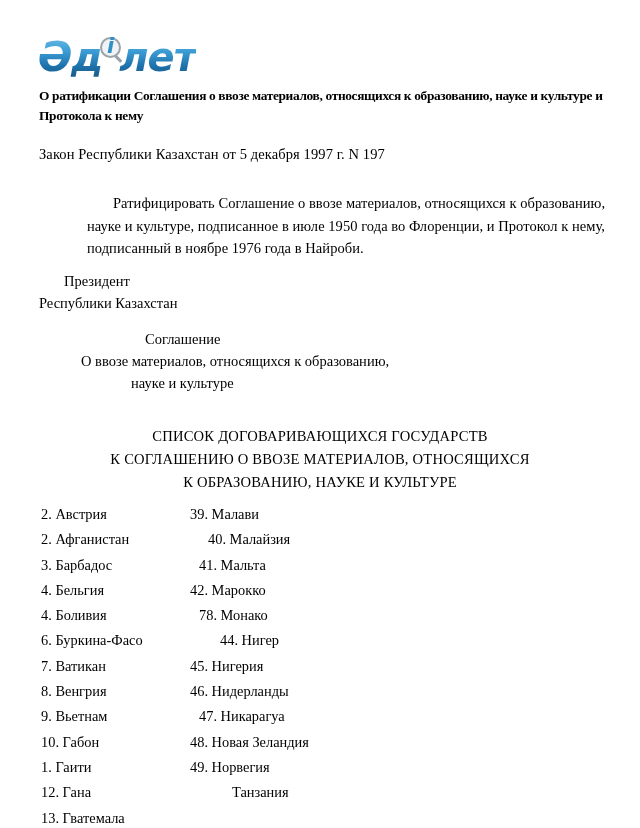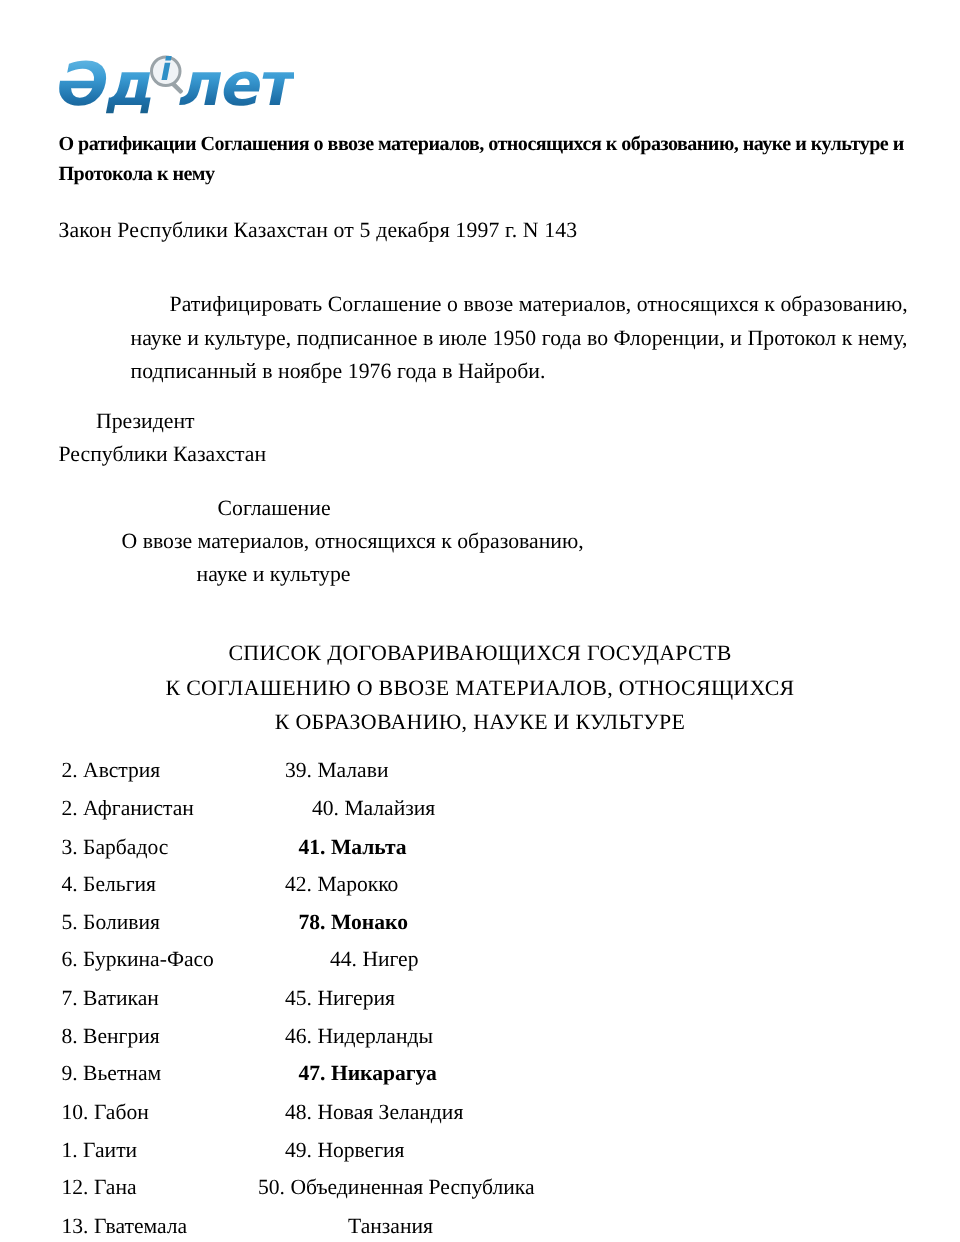--- a/index.html
+++ b/index.html
@@ -176,42 +176,42 @@
     top: 0;
     font-size: 14.4px;
     line-height: 25.3px;
   }
   .col-left  { left: 41px;  width: 160px; }
   .col-right { left: 172px; width: 300px; }
 
   .c-item { white-space: nowrap; }
   .ind-0 { padding-left: 0px; }
   .ind-2 { padding-left: 18px; }
-  .ind-3 { padding-left: 27px; font-weight: bold; }
+  .ind-3 { padding-left: 27px; }
   .ind-4 { padding-left: 36px; }
   .ind-5 { padding-left: 48px; }
   .ind-6 { padding-left: 60px; }
 </style>
 </head>
 <body>
 
 <div class="page">
 
   <div class="logo-wrap">
     <span class="logo-text"><span class="logo-a">Әд</span><span class="logo-tail">лет</span></span>
     <span class="magnifier">
       <span class="mag-lens"></span>
       <span class="mag-handle"></span>
       <span class="mag-i">i</span>
     </span>
   </div>
 
   <div class="doc-title">О ратификации Соглашения о ввозе материалов, относящихся к образованию, науке и культуре и Протокола к нему</div>
 
-  <div class="doc-subtitle">Закон Республики Казахстан от 5 декабря 1997 г. N 143</div>
+  <div class="doc-subtitle">Закон Республики Казахстан от 5 декабря 1997 г. N 197</div>
 
   <div class="doc-body">Ратифицировать Соглашение о ввозе материалов, относящихся к образованию, науке и культуре, подписанное в июле 1950 года во Флоренции, и Протокол к нему, подписанный в ноябре 1976 года в Найроби.</div>
 
   <div class="signature">
     <div class="line1">Президент</div>
     <div class="line2">Республики Казахстан</div>
   </div>
 
   <div class="agreement-head">
     <div class="l1">Соглашение</div>
@@ -224,21 +224,21 @@
     <div>К СОГЛАШЕНИЮ О ВВОЗЕ МАТЕРИАЛОВ, ОТНОСЯЩИХСЯ</div>
     <div>К ОБРАЗОВАНИЮ, НАУКЕ И КУЛЬТУРЕ</div>
   </div>
 
   <div class="countries">
     <div class="col col-left" id="col-left">
         <div class="c-item ind-0">2. Австрия</div>
         <div class="c-item ind-0">2. Афганистан</div>
         <div class="c-item ind-0">3. Барбадос</div>
         <div class="c-item ind-0">4. Бельгия</div>
-        <div class="c-item ind-0">5. Боливия</div>
+        <div class="c-item ind-0">4. Боливия</div>
         <div class="c-item ind-0">6. Буркина-Фасо</div>
         <div class="c-item ind-0">7. Ватикан</div>
         <div class="c-item ind-0">8. Венгрия</div>
         <div class="c-item ind-0">9. Вьетнам</div>
         <div class="c-item ind-0">10. Габон</div>
         <div class="c-item ind-0">1. Гаити</div>
         <div class="c-item ind-0">12. Гана</div>
         <div class="c-item ind-0">13. Гватемала</div>
       </div>
     <div class="col col-right" id="col-right">
@@ -246,18 +246,17 @@
         <div class="c-item ind-4">40. Малайзия</div>
         <div class="c-item ind-3">41. Мальта</div>
         <div class="c-item ind-2">42. Марокко</div>
         <div class="c-item ind-3">78. Монако</div>
         <div class="c-item ind-5">44. Нигер</div>
         <div class="c-item ind-2">45. Нигерия</div>
         <div class="c-item ind-2">46. Нидерланды</div>
         <div class="c-item ind-3">47. Никарагуа</div>
         <div class="c-item ind-2">48. Новая Зеландия</div>
         <div class="c-item ind-2">49. Норвегия</div>
-        <div class="c-item ind-0">50. Объединенная Республика</div>
         <div class="c-item ind-6">Танзания</div>
       </div>
   </div>
 
 </div>
 
 </body></html>

